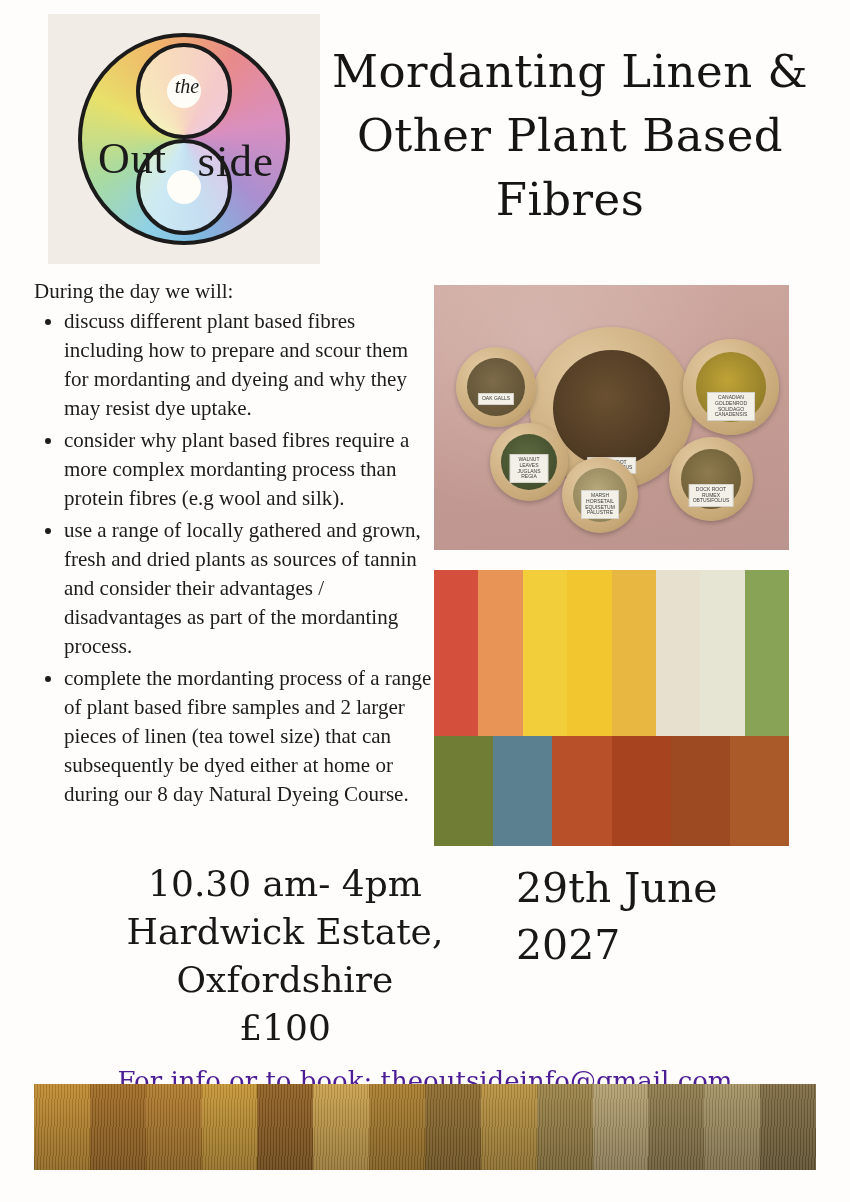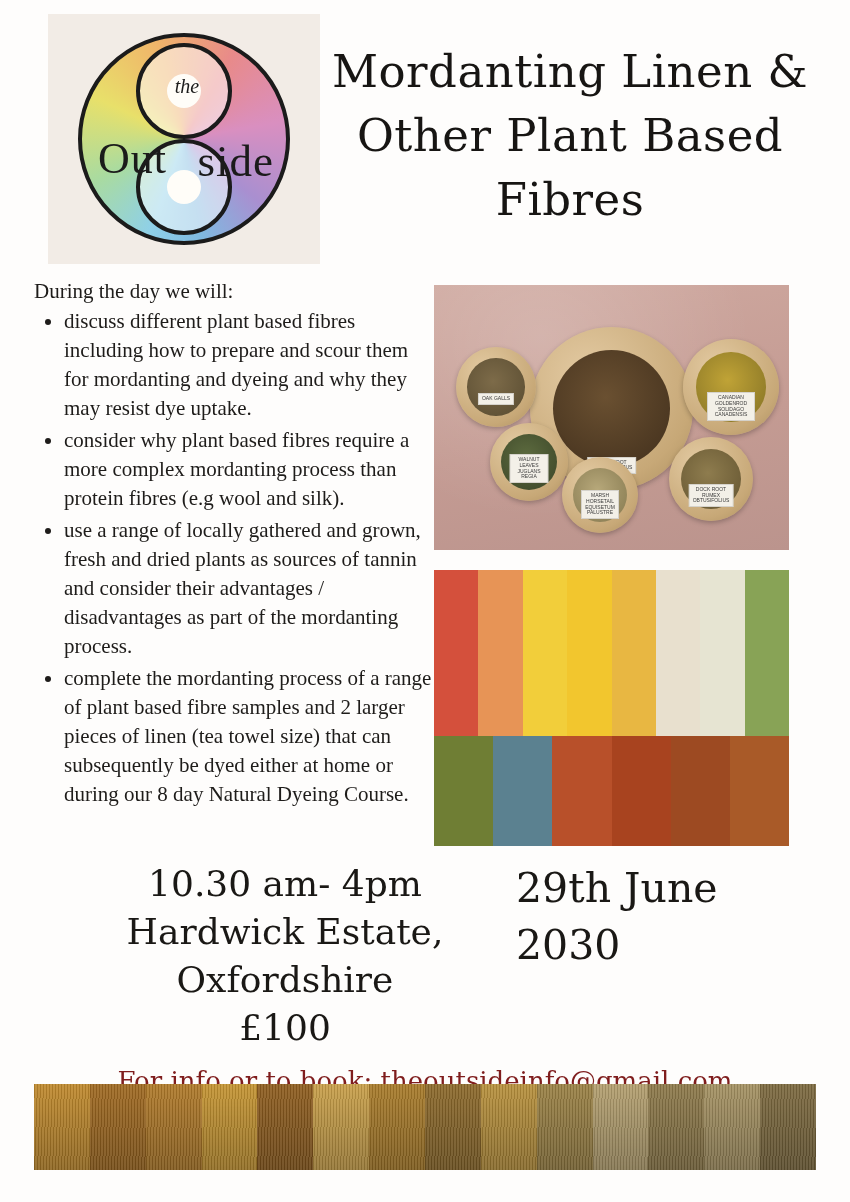--- a/index.html
+++ b/index.html
@@ -266,21 +266,21 @@
     font-family: "DejaVu Serif", serif;
     font-size: 41px;
     line-height: 1.38;
     color: #1a1815;
   }
   .contact {
     text-align: center;
     font-family: "DejaVu Serif", serif;
     font-size: 26px;
     padding-top: 14px;
-    color: #7f1d1d;
+    color: #4c1d95;
   }
 
   
   .footer-strip {
     position: absolute;
     left: 34px;
     bottom: 32px;
     width: 782px;
     height: 86px;
     display: flex;
@@ -387,21 +387,21 @@
   </div>
 
   <div class="details">
     <div class="details-left">
       <div class="detail-line">10.30 am- 4pm</div>
       <div class="detail-line">Hardwick Estate, Oxfordshire</div>
       <div class="detail-line">£100</div>
     </div>
     <div class="details-right">
       <div class="date-line">29th June</div>
-      <div class="date-line">2030</div>
+      <div class="date-line">2027</div>
     </div>
   </div>
 
   <div class="contact">For info or to book: theoutsideinfo@gmail.com</div>
 
   <div class="footer-strip">
       <div class="fiber" style="background: linear-gradient(rgb(192, 138, 46), rgba(0, 0, 0, 0.25)), rgb(192, 138, 46);"></div>
       <div class="fiber" style="background: linear-gradient(rgb(160, 106, 34), rgba(0, 0, 0, 0.25)), rgb(160, 106, 34);"></div>
       <div class="fiber" style="background: linear-gradient(rgb(176, 122, 42), rgba(0, 0, 0, 0.25)), rgb(176, 122, 42);"></div>
       <div class="fiber" style="background: linear-gradient(rgb(197, 149, 51), rgba(0, 0, 0, 0.25)), rgb(197, 149, 51);"></div>

